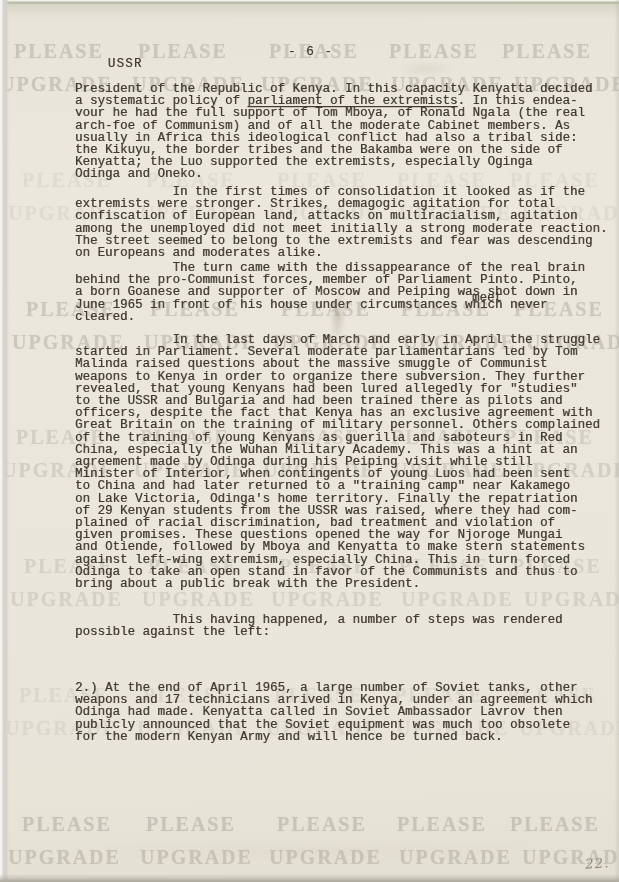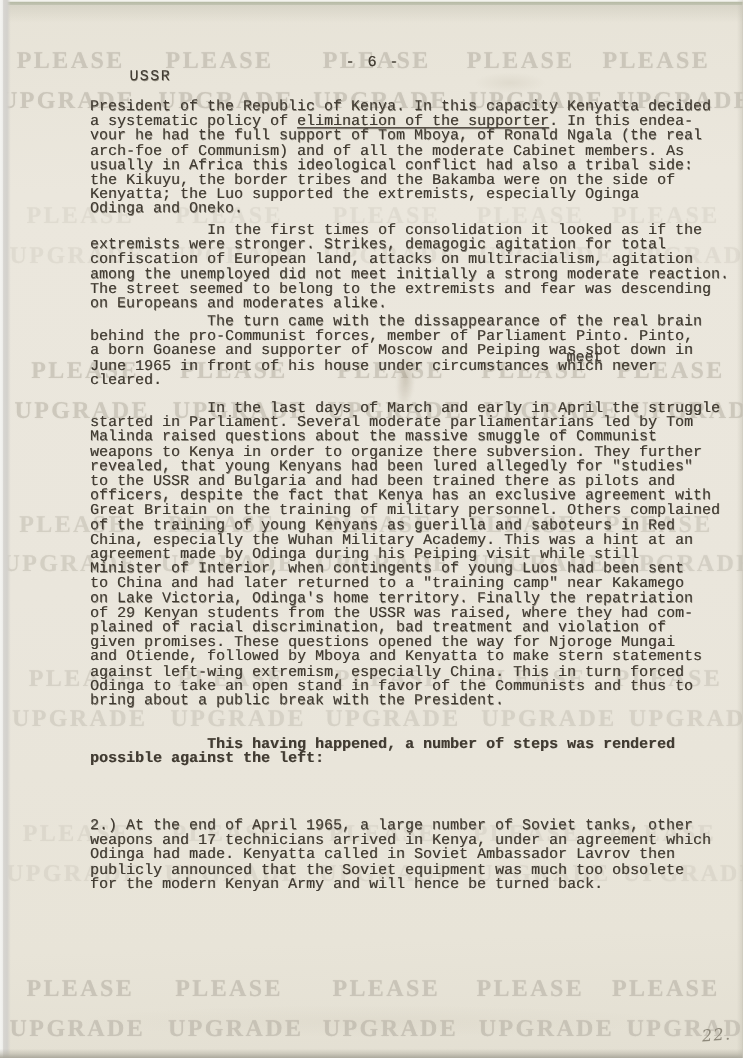--- a/index.html
+++ b/index.html
@@ -44,21 +44,21 @@
     white-space:pre;
     text-shadow:0.4px 0.4px 0.45px rgba(58,52,42,0.55);
   }
   .hdr { top:46px; left:73px; letter-spacing:1.2px; }
   .hdr .pgnum { position:absolute; left:215px; top:0; letter-spacing:1.6px; }
   .p { left:75px; }
   #p1 { top:83px;  }
   #p2 { top:186px; }
   #p3 { top:262px; }
   #p4 { top:334px; }
-  #p5 { top:614px;font-weight:bold; }
+  #p5 { top:614px; }
   #p6 { top:636px; }
   #p7 { top:682px; }
   #p8 { top:753px; }
   .ul { text-decoration:underline; text-underline-offset:2px; text-decoration-thickness:1px; }
   .ins-anchor { position:relative; }
   .ins { position:absolute; left:-38px; top:-6px; white-space:pre; }
 
   
   .hand {
     position:absolute; z-index:3; top:855px; left:585px;
@@ -154,21 +154,21 @@
       <span class="wm" style="left: 399px; top: 846.8px; opacity: 0.9;">UPGRADE</span>
       <span class="wm" style="left: 522px; top: 846.8px; opacity: 0.9;">UPGRADE</span>
     </div>
 
   <div class="typed hdr">
     <span>USSR</span>
     <span class="pgnum">- 6 -</span>
   </div>
 
   <div class="typed p" id="p1"><span>President of the Republic of Kenya. In this capacity Kenyatta decided
-a systematic policy of </span><span class="ul">elimination of the supporter</span><span>. In this endea-
+a systematic policy of </span><span class="ul">parliament of the extremists</span><span>. In this endea-
 vour he had the full support of Tom Mboya, of Ronald Ngala (the real
 arch-foe of Communism) and of all the moderate Cabinet members. As
 usually in Africa this ideological conflict had also a tribal side:
 the Kikuyu, the border tribes and the Bakamba were on the side of
 Kenyatta; the Luo supported the extremists, especially Oginga
 Odinga and Oneko.</span></div>
 
   <div class="typed p" id="p2"><span>             In the first times of consolidation it looked as if the
 extremists were stronger. Strikes, demagogic agitation for total
 confiscation of European land, attacks on multiracialism, agitation

